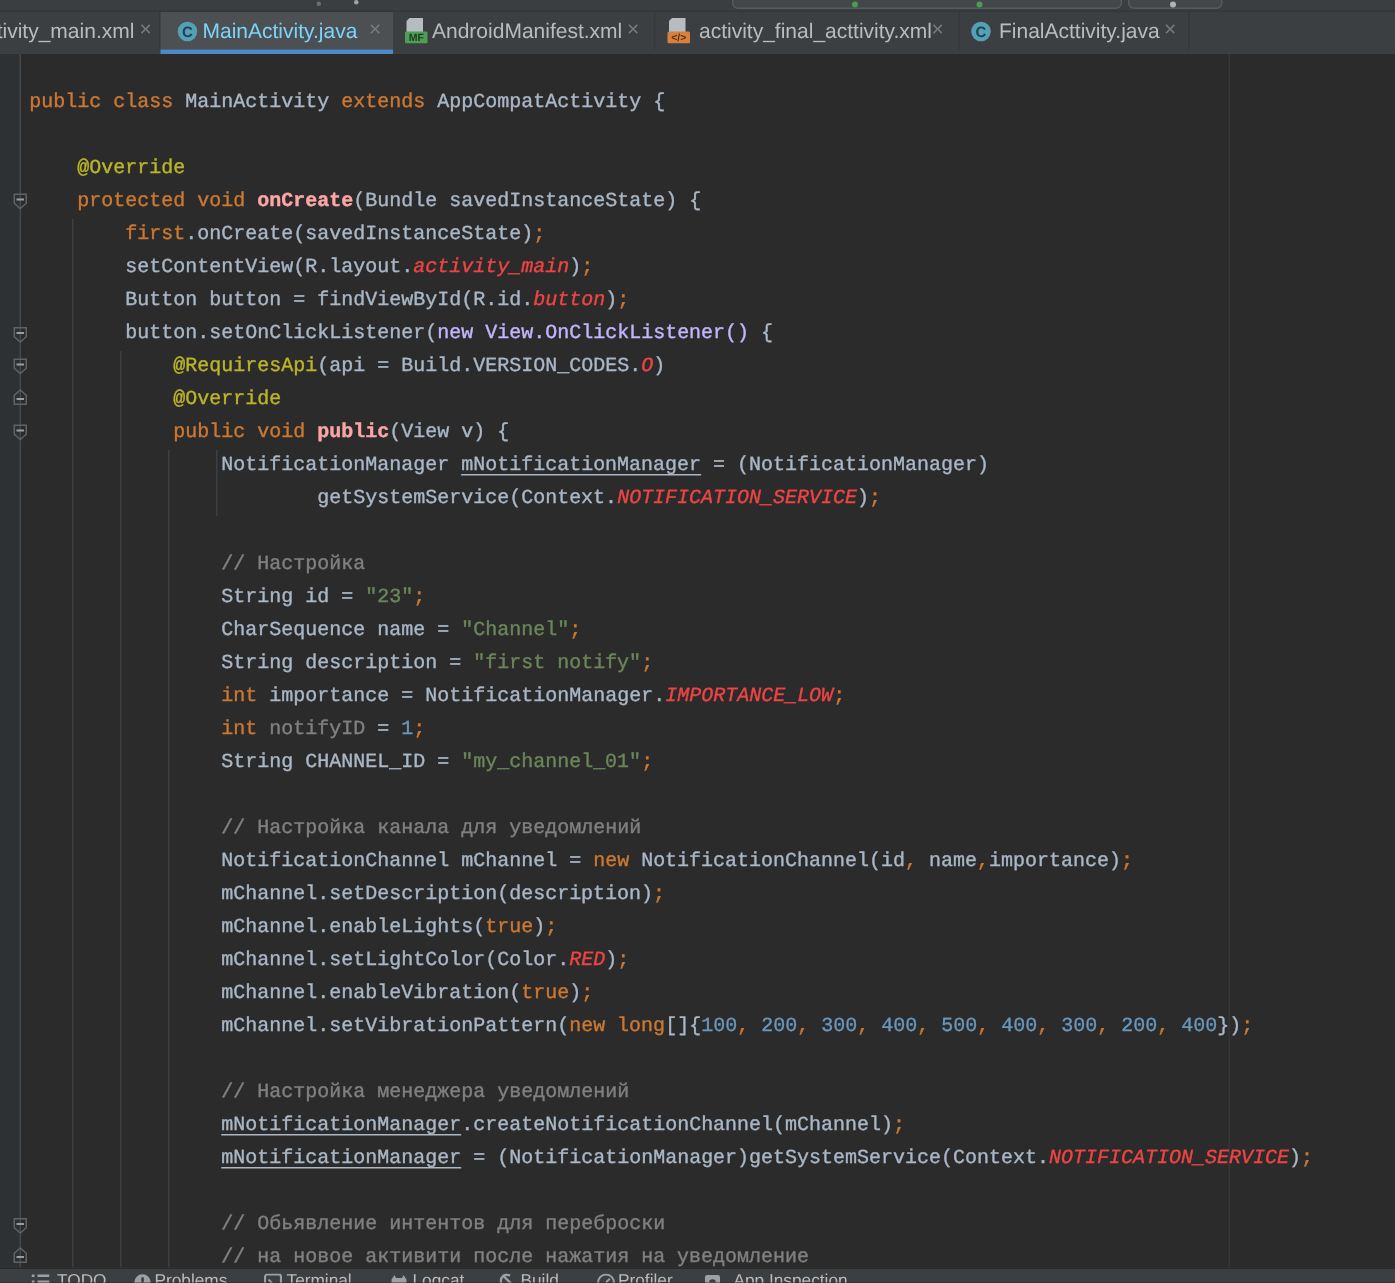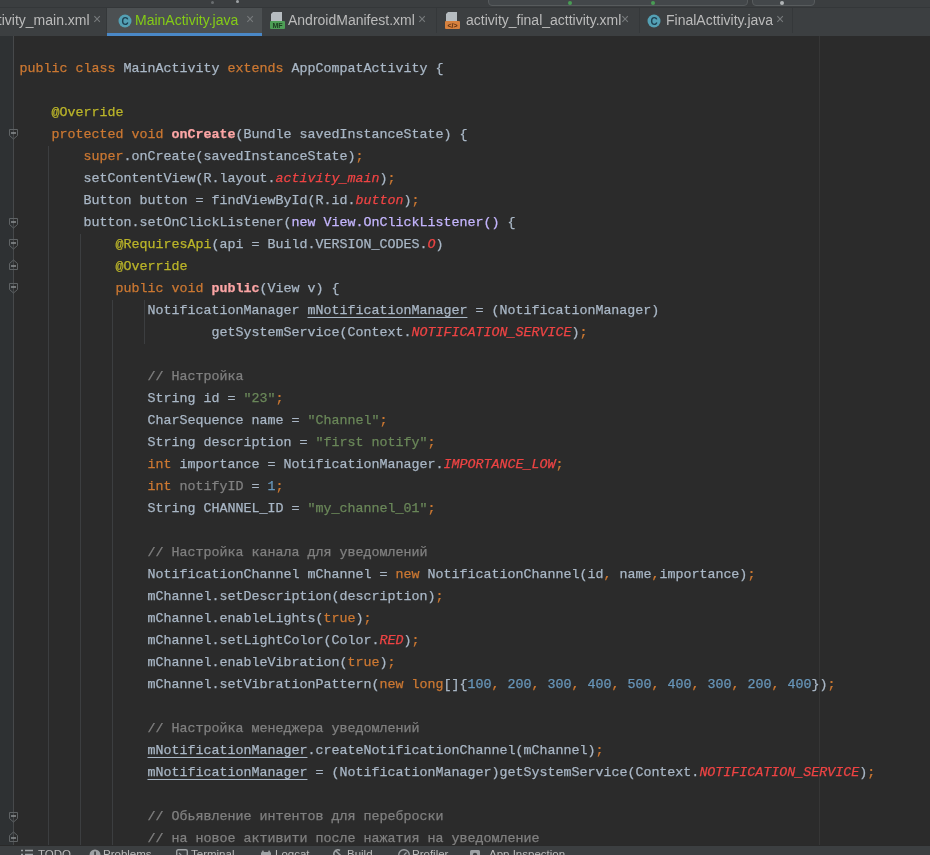--- a/index.html
+++ b/index.html
@@ -1,20 +1,20 @@
 <!DOCTYPE html>
 <html><head><meta charset="utf-8"><style>
 html,body{margin:0;padding:0}
 body{width:930px;height:855px;overflow:hidden;background:#2b2b2b;position:relative;font-family:"Liberation Sans",sans-serif}
 #toolbar{position:absolute;left:0;top:0;width:930px;height:8px;background:#3b3e40;border-bottom:1px solid #343739;box-sizing:border-box}
 #tabbar{position:absolute;left:0;top:8px;width:930px;height:28px;background:#3c3f41}
 .tab{position:absolute;top:0;height:25px;background:#3c3f41;border-right:1px solid #35383a;box-sizing:border-box}
 .tab.sel{background:#4c5052;border-right:none}
 .tab .lbl{position:absolute;top:4px;font-size:14px;color:#bbbbbb;white-space:nowrap}
-.tab.sel .lbl{color:#84cc16}
+.tab.sel .lbl{color:#7dd3fc}
 .tab .x{position:absolute;top:3px;font-size:14px;color:#787b7d}
 .ul{position:absolute;top:25px;height:3px;background:#4a88c7}
 .ticon{position:absolute;top:3px}
 #gutterline{position:absolute;left:13px;top:36px;width:1px;height:809px;background:#47494b}
 .guide{position:absolute;width:1px;background:#3c3e40}
 #margin{position:absolute;left:819px;top:36px;width:1px;height:809px;background:#363636}
 pre#code{position:absolute;left:0;top:57.5px;margin:0;font-family:"Liberation Mono",monospace;font-size:13.33px;line-height:22px;color:#a9b7c6;padding-left:19.5px;-webkit-text-stroke:0.25px currentColor}
 pre#code .k{color:#cc7832}
 pre#code .m{color:#fca5a5;font-weight:bold}
 pre#code .a{color:#bbb529}
@@ -87,21 +87,21 @@
 <div id="gutterline"></div>
 <div class="guide" style="left:48px;top:146px;height:699px"></div>
 <div class="guide" style="left:80px;top:234px;height:611px"></div>
 <div class="guide" style="left:112px;top:300px;height:545px"></div>
 <div class="guide" style="left:144px;top:300px;height:44px"></div>
 <div id="margin"></div>
 <pre id="code"><span class="k">public class</span> MainActivity <span class="k">extends</span> AppCompatActivity {
 
     <span class="a">@Override</span>
     <span class="k">protected void</span> <span class="m">onCreate</span>(Bundle savedInstanceState) {
-        <span class="k">super</span>.onCreate(savedInstanceState)<span class="p">;</span>
+        <span class="k">first</span>.onCreate(savedInstanceState)<span class="p">;</span>
         setContentView(R.layout.<span class="f">activity_main</span>)<span class="p">;</span>
         Button button = findViewById(R.id.<span class="f">button</span>)<span class="p">;</span>
         button.setOnClickListener(<span class="d">new View.OnClickListener()</span> {
             <span class="a">@RequiresApi</span>(api = Build.VERSION_CODES.<span class="f">O</span>)
             <span class="a">@Override</span>
             <span class="k">public void</span> <span class="m">public</span>(View v) {
                 NotificationManager <span class="u">mNotificationManager</span> = (NotificationManager)
                         getSystemService(Context.<span class="f">NOTIFICATION_SERVICE</span>)<span class="p">;</span>
 
                 <span class="c">// Настройка</span>

